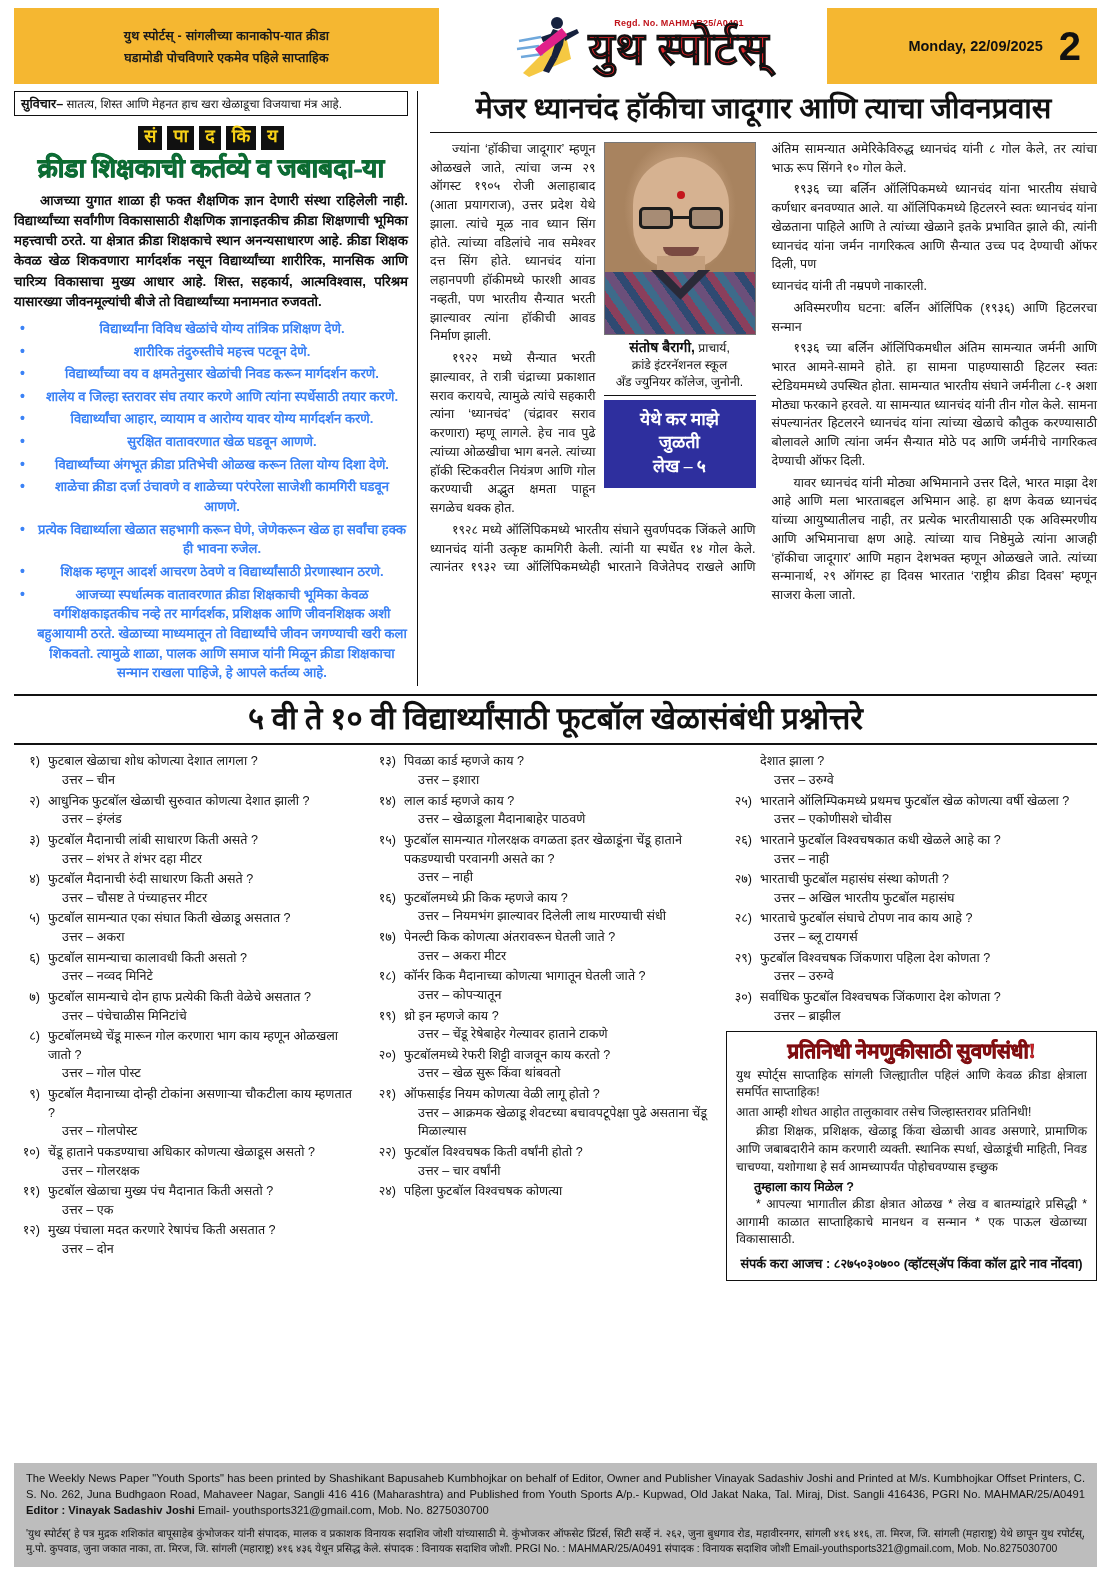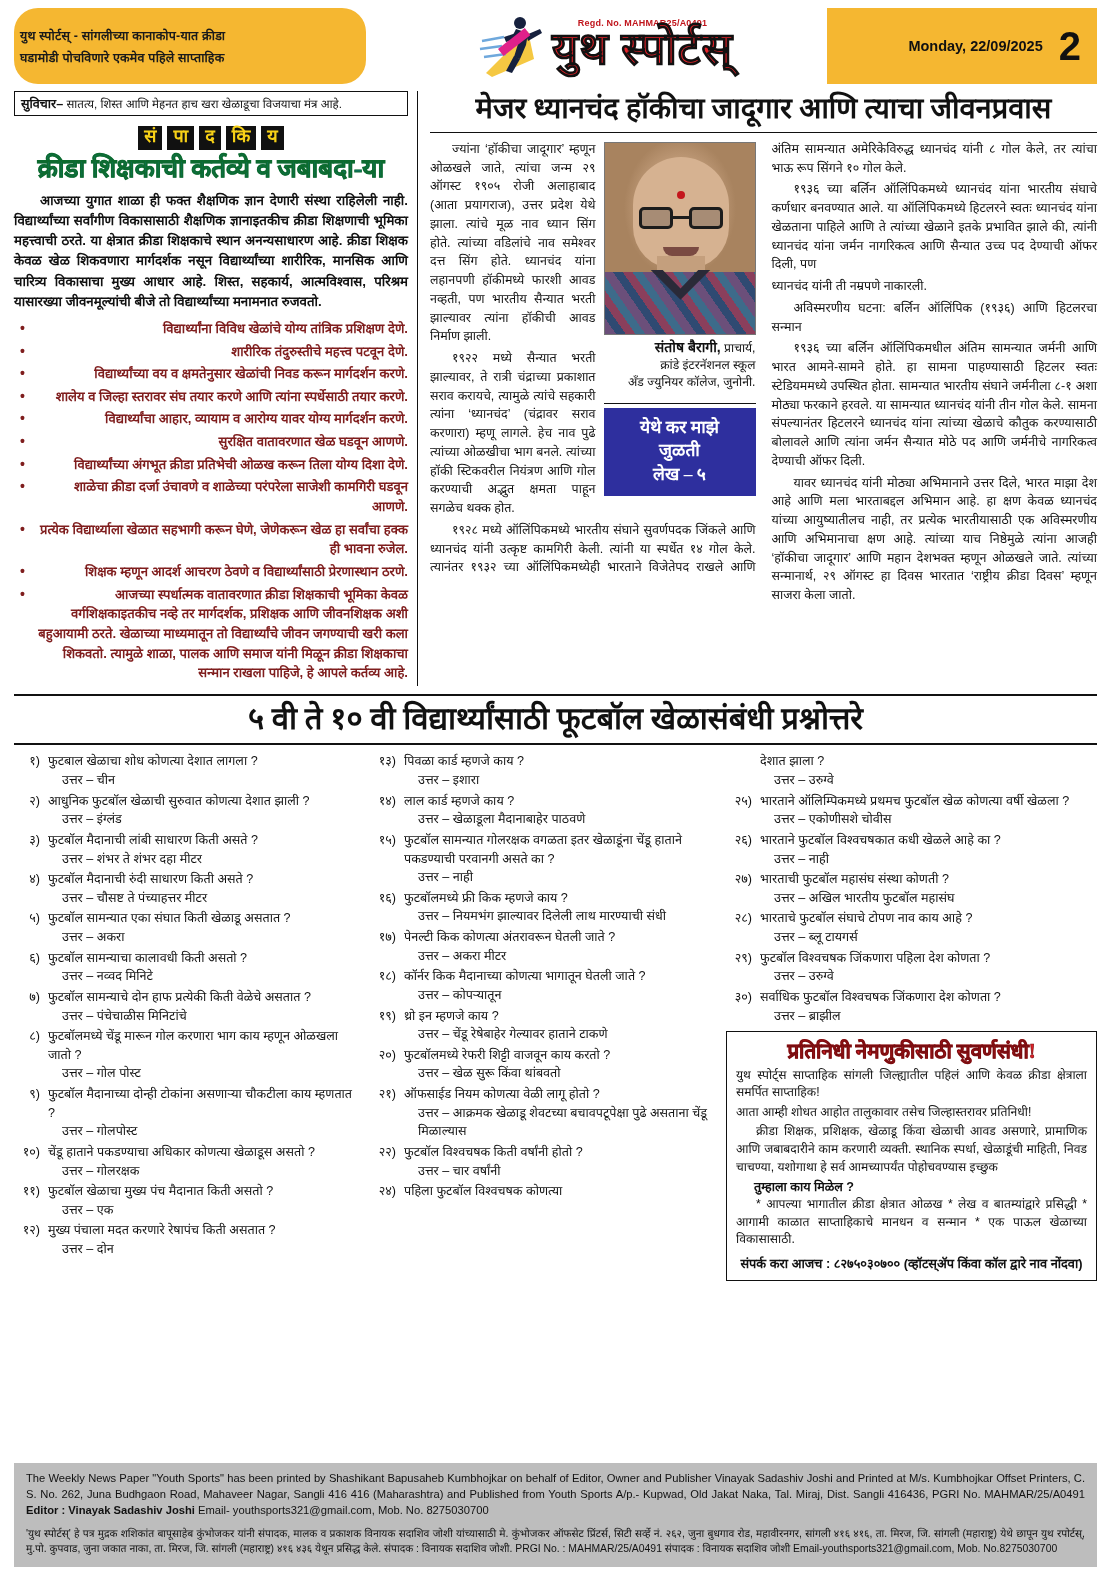--- a/index.html
+++ b/index.html
@@ -8,22 +8,22 @@
     background: #ffffff;
     font-family: "Liberation Sans", "DejaVu Sans", sans-serif;
     overflow: hidden;
     position: relative;
   }
   .page { width: 1111px; height: 1571px; padding: 8px 14px 0 14px; position: relative; }
 
   
   .masthead { display: flex; align-items: stretch; height: 76px; }
   .mast-tag {
-    background: #f5b731; width: 352px; display: flex; flex-direction: column;
-    justify-content: center; gap: 5px; padding: 4px 6px; border-radius: 24px;
+    background: #f5b731; width: 425px; display: flex; flex-direction: column;
+    align-items: center; justify-content: center; gap: 5px; padding: 4px 6px;
   }
   .mast-tag-line { font-size: 12.5px; font-weight: bold; color: #1a1a1a; letter-spacing: .2px; white-space: nowrap; }
   .mast-logo { flex: 1; display: flex; align-items: center; justify-content: center; position: relative; padding-left: 16px; }
   .runner { width: 74px; height: 70px; position: relative; flex: 0 0 auto; }
   .logo-text-wrap { display: flex; flex-direction: column; align-items: center; margin-left: 2px; }
   .regd { font-size: 9px; font-weight: bold; color: #c0141b; letter-spacing: .2px; margin-bottom: -2px; }
   .logo-main {
     font-size: 45px; font-weight: bold; color: #e8232a;
     -webkit-text-stroke: 1.2px #111; letter-spacing: 1px; line-height: 1.05;
     font-family: "Liberation Serif", "DejaVu Serif", serif;
@@ -51,22 +51,22 @@
     padding: 1px 6px 3px; line-height: 1.1; display: inline-block;
   }
   .edit-title {
     text-align: center; font-size: 26px; font-weight: bold; color: #0f766e;
     -webkit-text-stroke: .8px #0d6b2f; margin: 2px 0 7px; line-height: 1.15;
     font-family: "Liberation Serif", "DejaVu Serif", serif;
   }
   .edit-para { font-size: 13.3px; line-height: 1.52; text-align: justify; text-indent: 26px; color: #111; font-weight: 600; }
   ul.duties { list-style: none; margin-top: 7px; }
   ul.duties li {
-    font-size: 13.1px; line-height: 1.5; color: #7f1d1d; font-weight: 600;
-    padding-left: 22px; position: relative; margin-bottom: 3px; text-align: right;
+    font-size: 13.1px; line-height: 1.5; color: #3b82f6; font-weight: 600;
+    padding-left: 22px; position: relative; margin-bottom: 3px; text-align: center;
   }
   ul.duties li:before {
     content: "\2022"; position: absolute; left: 6px; top: -1px; font-size: 14px;
   }
 
   
   .art-head {
     text-align: center; font-size: 29px; font-weight: bold; color: #111;
     font-family: "Liberation Serif", "DejaVu Serif", serif; line-height: 1.2;
     border-bottom: 1.5px solid #111; padding-bottom: 6px; margin-bottom: 7px;
@@ -92,22 +92,22 @@
   .photo .mouth { position: absolute; left: 58px; top: 104px; width: 36px; height: 9px; border-radius: 0 0 18px 18px; background: #7a4a42; }
   .photo .shirt {
     position: absolute; left: 0; bottom: 0; width: 152px; height: 62px;
     background:
       repeating-linear-gradient(55deg, #6b4f7a 0 9px, #2f4a72 9px 17px, #8a3f5c 17px 25px, #3d6b8a 25px 33px),
       #51406b;
   }
   .photo .neck { position: absolute; left: 52px; bottom: 52px; width: 48px; height: 26px; background: #c49f7d; }
   .photo .collar { position: absolute; left: 46px; bottom: 34px; width: 60px; height: 30px; background: #2a2a38; clip-path: polygon(0 0, 50% 100%, 100% 0, 80% 0, 50% 62%, 20% 0); }
   .cap {
-    font-size: 12.2px; line-height: 1.38; text-align: right; color: #111;
-    padding-top: 3px; border-bottom: 1.3px solid #111; padding-bottom: 12px;
+    font-size: 12.2px; line-height: 1.38; text-align: center; color: #111;
+    padding-top: 3px; border-bottom: 1.3px solid #111; padding-bottom: 4px;
   }
   .cap b { font-size: 14px; font-weight: bold; }
 
   .bluebox {
     background: #2e2f9e; color: #fff; text-align: center; font-weight: bold;
     padding: 8px 16px 9px; font-size: 17.5px; line-height: 1.35; margin: 4px 0 5px;
     font-family: "Liberation Serif", "DejaVu Serif", serif;
   }
 
   

